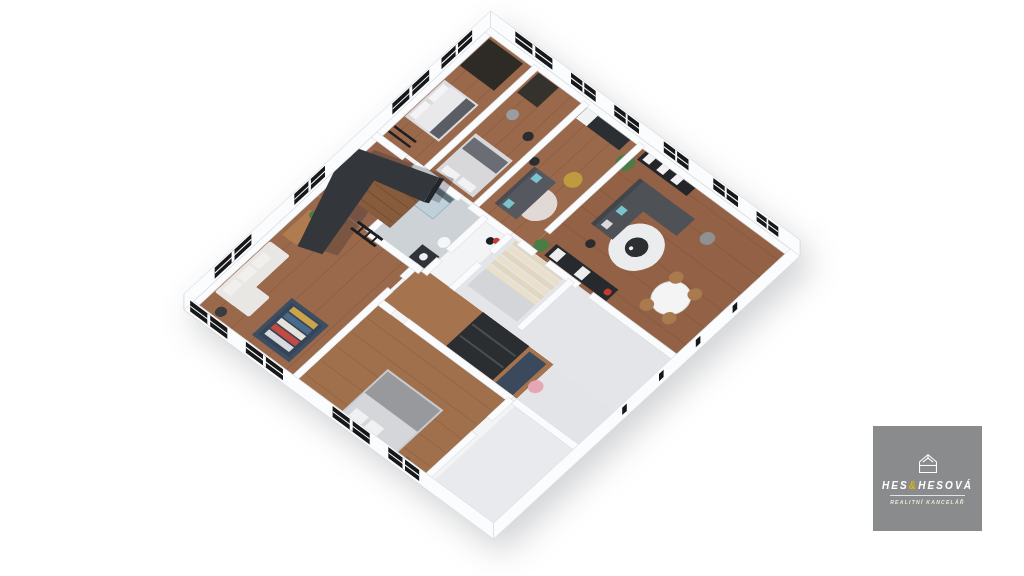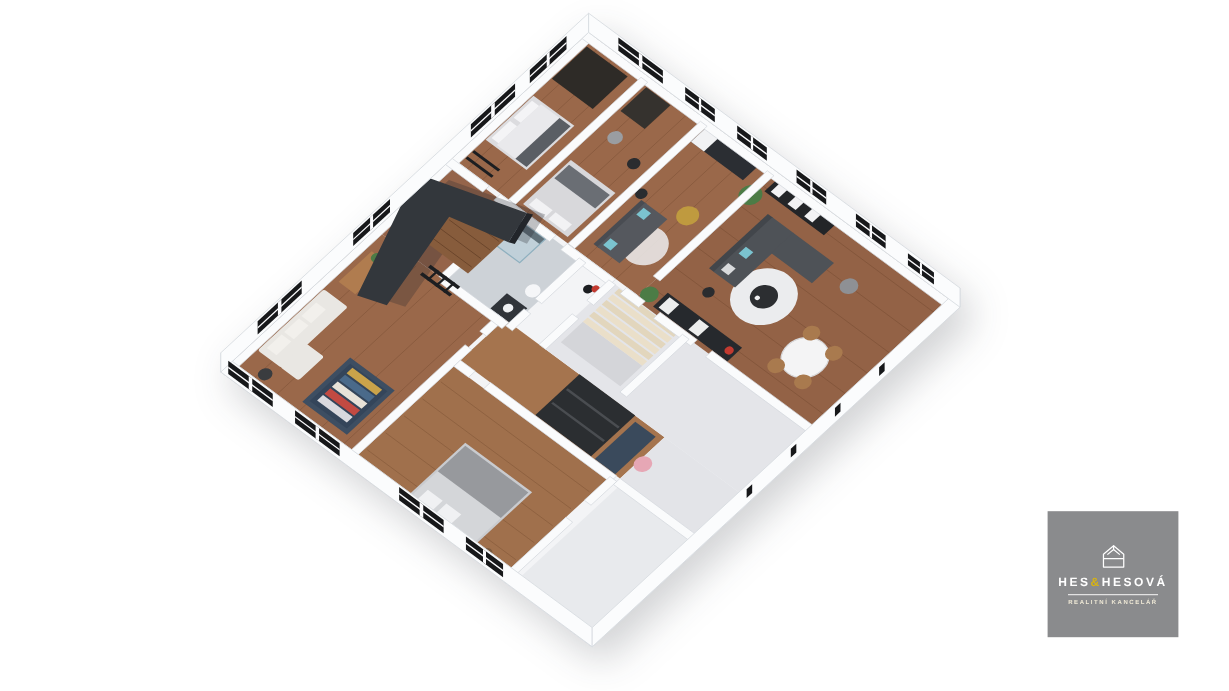--- a/index.html
+++ b/index.html
@@ -1,21 +1,21 @@
 <!DOCTYPE html>
 <html><head>
 <meta charset="utf-8">
 <style>
   html,body{margin:0;padding:0;background:#ffffff;width:1024px;height:576px;overflow:hidden;
             font-family:"Liberation Sans", sans-serif;}
   .stage{position:relative;width:1024px;height:576px;background:#ffffff;}
   svg.plan{position:absolute;left:0;top:0;filter:drop-shadow(9px 14px 16px rgba(30,35,45,.20));}
   
   .logo{position:absolute;left:873px;top:426px;width:109px;height:105px;background:#8a8b8d;
-        display:flex;flex-direction:column;align-items:center;justify-content:center;}
+        display:flex;flex-direction:column;align-items:center;justify-content:center;font-style:italic;}
   .logo .house{margin-bottom:5px;}
   .brand{color:#ffffff;font-size:10px;font-weight:700;letter-spacing:2.1px;white-space:nowrap;}
   .brand .amp{color:#d9b411;}
   .tagline{margin-top:4px;padding-top:3px;border-top:1px solid rgba(255,255,255,.75);
            color:#efe9d6;font-size:5px;font-weight:700;letter-spacing:1.3px;white-space:nowrap;}
 </style>
 </head>
 <body>
 
 <div class="stage">

